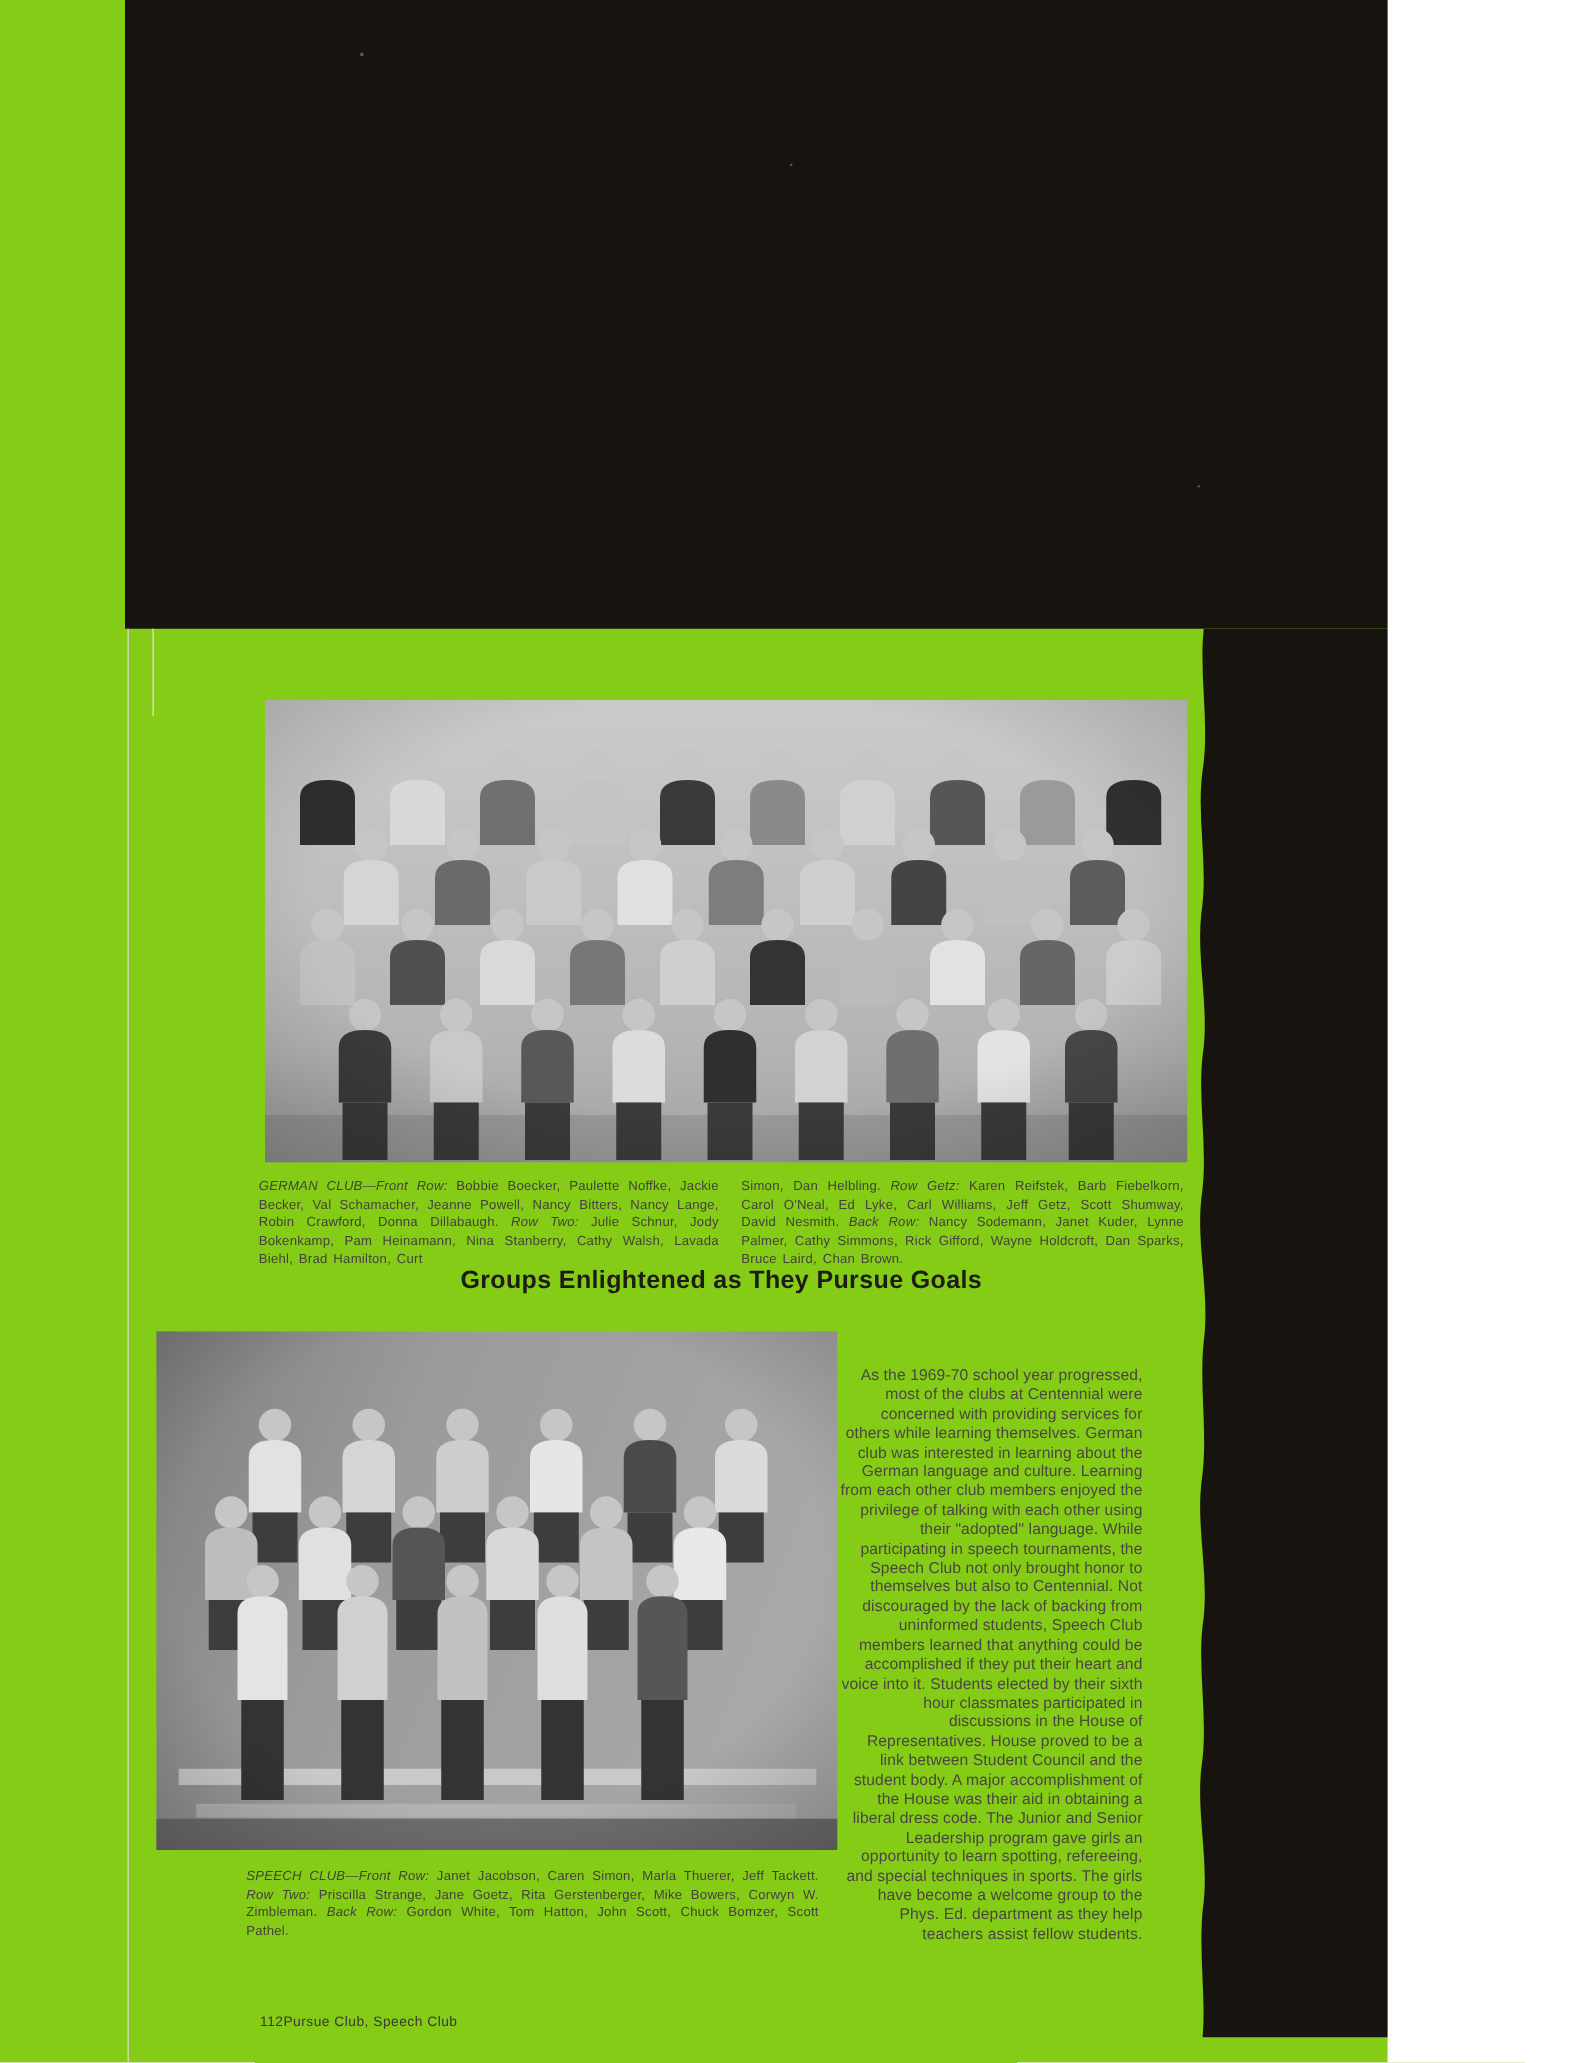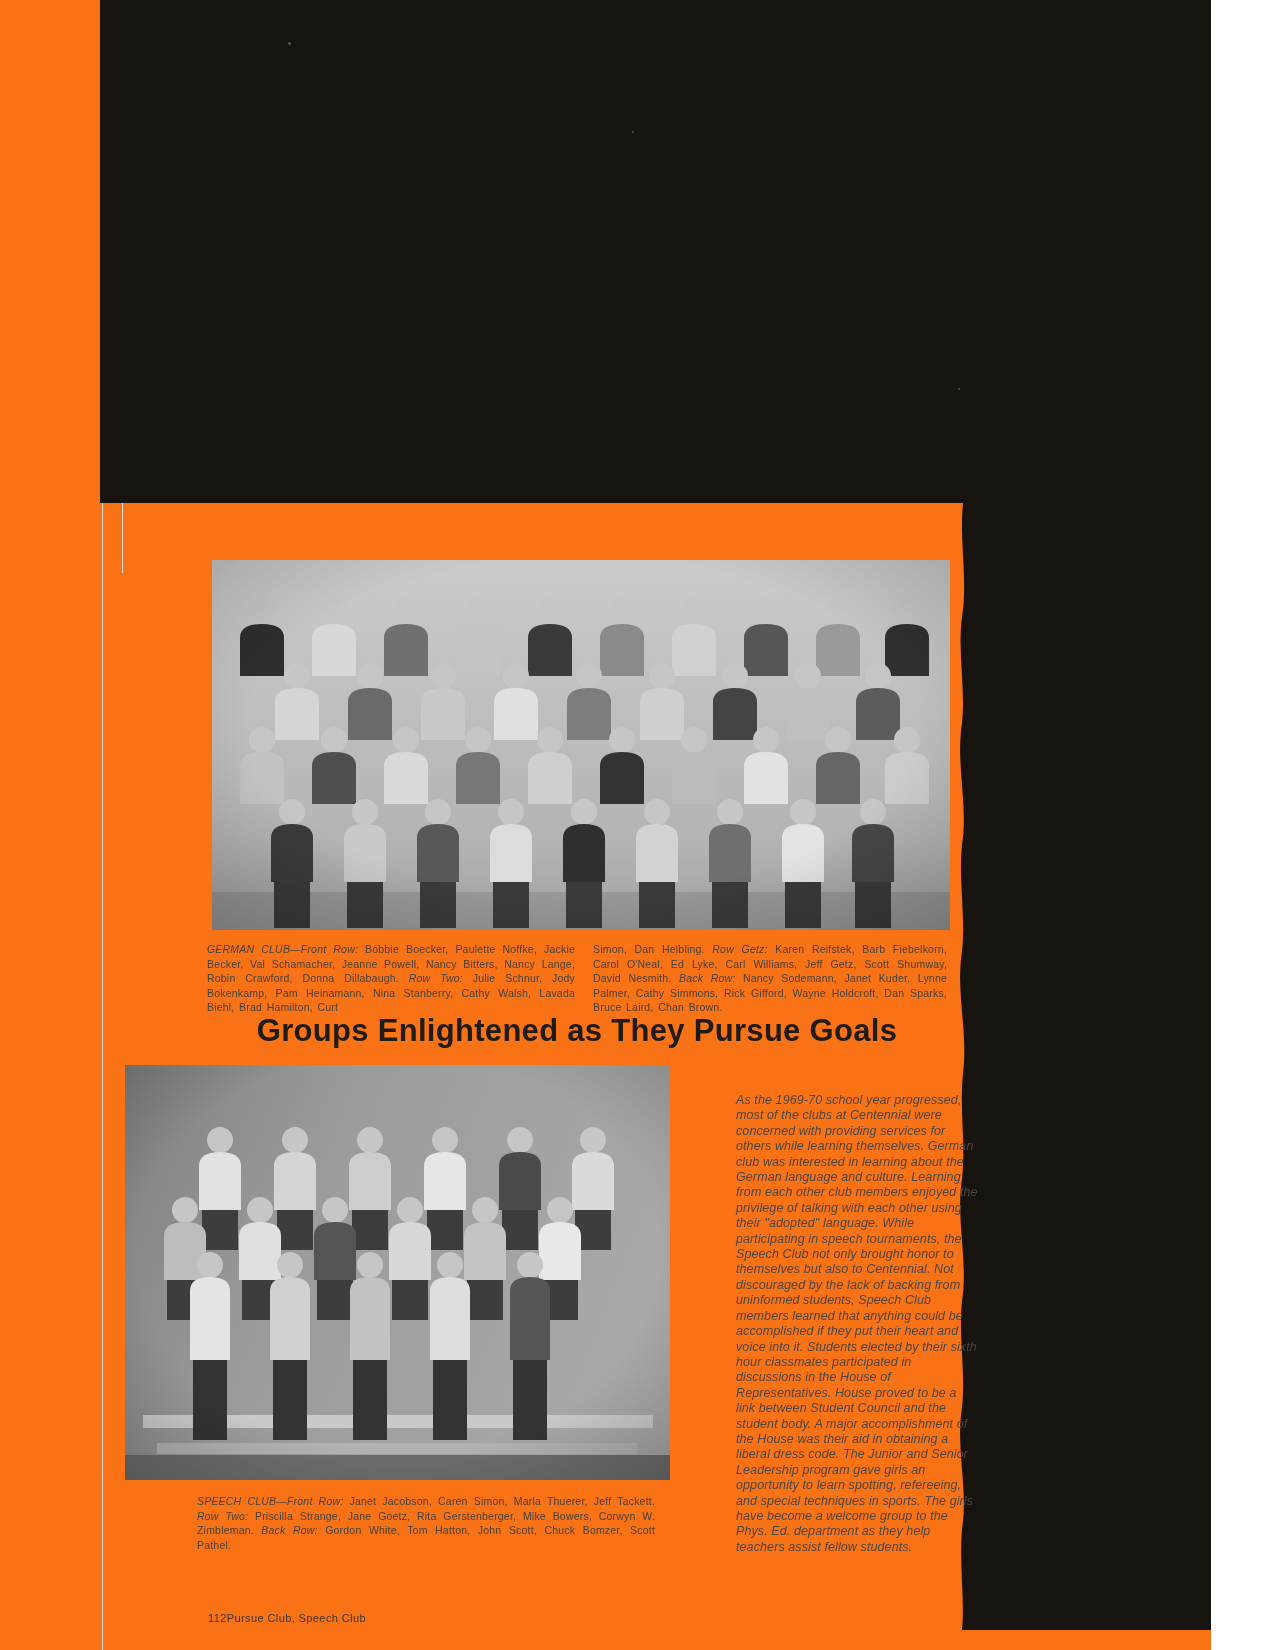--- a/index.html
+++ b/index.html
@@ -1,18 +1,18 @@
 <!DOCTYPE html>
 <html><head>
 <meta charset="utf-8">
 <style>
   html,body{margin:0;padding:0;background:#ffffff;}
   .canvas{
-    position:relative;width:1211px;height:1650px;overflow:hidden;
-    background:#f97316;
+    position:relative;width:1110px;height:1650px;overflow:hidden;
+    background:#84cc16;
     font-family:"Liberation Sans", sans-serif;
     color:#44403c;
   }
   .abs{position:absolute;}
   .mask-top{left:100px;top:0;width:1113px;height:503px;background:#17130f;}
   .mask-right{left:955px;top:503px;width:258px;height:1127px;}
   .edge-line{left:102px;top:503px;width:1px;height:1147px;background:#dbd8d2;}
   .edge-line2{left:122px;top:503px;width:1px;height:70px;background:#e4e1db;}
   .speck{position:absolute;border-radius:50%;background:#cfcfcf;opacity:.35;}
 
@@ -23,31 +23,30 @@
   .caption{
     font-size:10.5px;line-height:14.6px;text-align:justify;
     color:#45413d;letter-spacing:.2px;word-spacing:1.5px;margin:0;
   }
   .caption i{font-style:italic;}
   .cap-left{width:368px;}
   .cap-right{width:354px;}
 
   .headline{
     left:207px;top:1013px;width:740px;margin:0;text-align:center;
-    font-size:31px;font-weight:bold;letter-spacing:.3px;color:#1f1b17;
+    font-size:20px;font-weight:bold;letter-spacing:.3px;color:#1f1b17;
     font-family:"Liberation Sans", sans-serif;
   }
 
   .speech-caption{left:197px;top:1494px;width:458px;margin:0;}
 
   .body-col{
-    left:736px;top:1093px;width:242px;margin:0;
+    left:672px;top:1093px;width:242px;margin:0;
     font-size:12.5px;line-height:15.4px;color:#4a4642;letter-spacing:.1px;
-    text-align:left;
-    font-style:italic;
+    text-align:right;
   }
 
   .footer{left:208px;top:1612px;font-size:11px;color:#3b3835;letter-spacing:.4px;}
   .footer .num{}
 </style>
 </head>
 <body>
 
 <div class="canvas">
 

